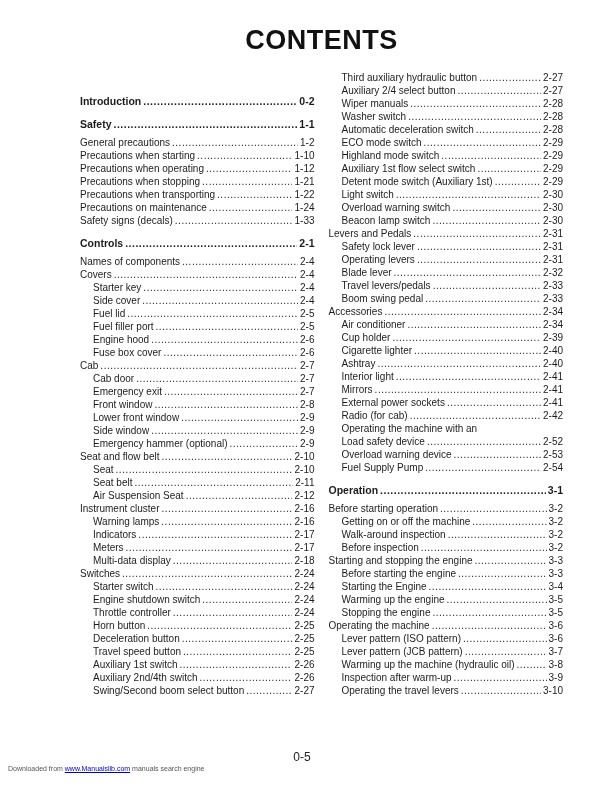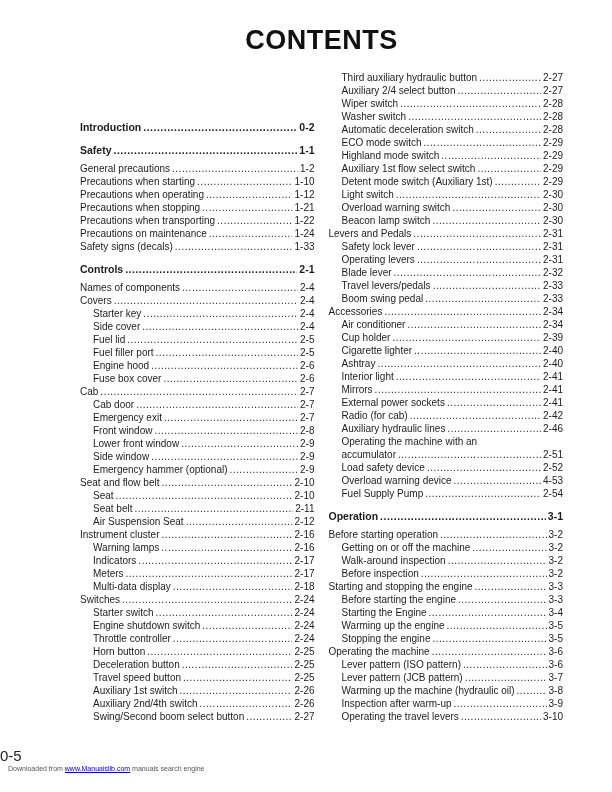--- a/index.html
+++ b/index.html
@@ -53,21 +53,22 @@
     font-size:10.5px;
     margin-top:10px;
     margin-bottom:5px;
   }
   .col > .level-0:first-child{margin-top:0;}
   .level-2{padding-left:13px;}
   .folio{
     position:absolute;
     left:0;right:0;
     bottom:28px;
-    font-size:15px;
+    text-align:center;
+    font-size:12px;
     color:#222;
   }
   .footer{
     position:absolute;
     left:8px;
     bottom:20px;
     font-size:7px;
     color:#555;
   }
   .footer a{
@@ -311,21 +312,21 @@
           <span class="label">Third auxiliary hydraulic button</span>
           <span class="dots"></span>
           <span class="pagenum">2-27</span>
         </div>
         <div class="entry level-2">
           <span class="label">Auxiliary 2/4 select button</span>
           <span class="dots"></span>
           <span class="pagenum">2-27</span>
         </div>
         <div class="entry level-2">
-          <span class="label">Wiper switch</span>
+          <span class="label">Wiper manuals</span>
           <span class="dots"></span>
           <span class="pagenum">2-28</span>
         </div>
         <div class="entry level-2">
           <span class="label">Washer switch</span>
           <span class="dots"></span>
           <span class="pagenum">2-28</span>
         </div>
         <div class="entry level-2">
           <span class="label">Automatic deceleration switch</span>
@@ -436,41 +437,31 @@
           <span class="label">External power sockets</span>
           <span class="dots"></span>
           <span class="pagenum">2-41</span>
         </div>
         <div class="entry level-2">
           <span class="label">Radio (for cab)</span>
           <span class="dots"></span>
           <span class="pagenum">2-42</span>
         </div>
         <div class="entry level-2">
-          <span class="label">Auxiliary hydraulic lines</span>
-          <span class="dots"></span>
-          <span class="pagenum">2-46</span>
-        </div>
-        <div class="entry level-2">
           <span class="label">Operating the machine with an</span>
         </div>
         <div class="entry level-2">
-          <span class="label">accumulator</span>
-          <span class="dots"></span>
-          <span class="pagenum">2-51</span>
-        </div>
-        <div class="entry level-2">
           <span class="label">Load safety device</span>
           <span class="dots"></span>
           <span class="pagenum">2-52</span>
         </div>
         <div class="entry level-2">
           <span class="label">Overload warning device</span>
           <span class="dots"></span>
-          <span class="pagenum">4-53</span>
+          <span class="pagenum">2-53</span>
         </div>
         <div class="entry level-2">
           <span class="label">Fuel Supply Pump</span>
           <span class="dots"></span>
           <span class="pagenum">2-54</span>
         </div>
         <div class="entry level-0">
           <span class="label">Operation</span>
           <span class="dots"></span>
           <span class="pagenum">3-1</span>

